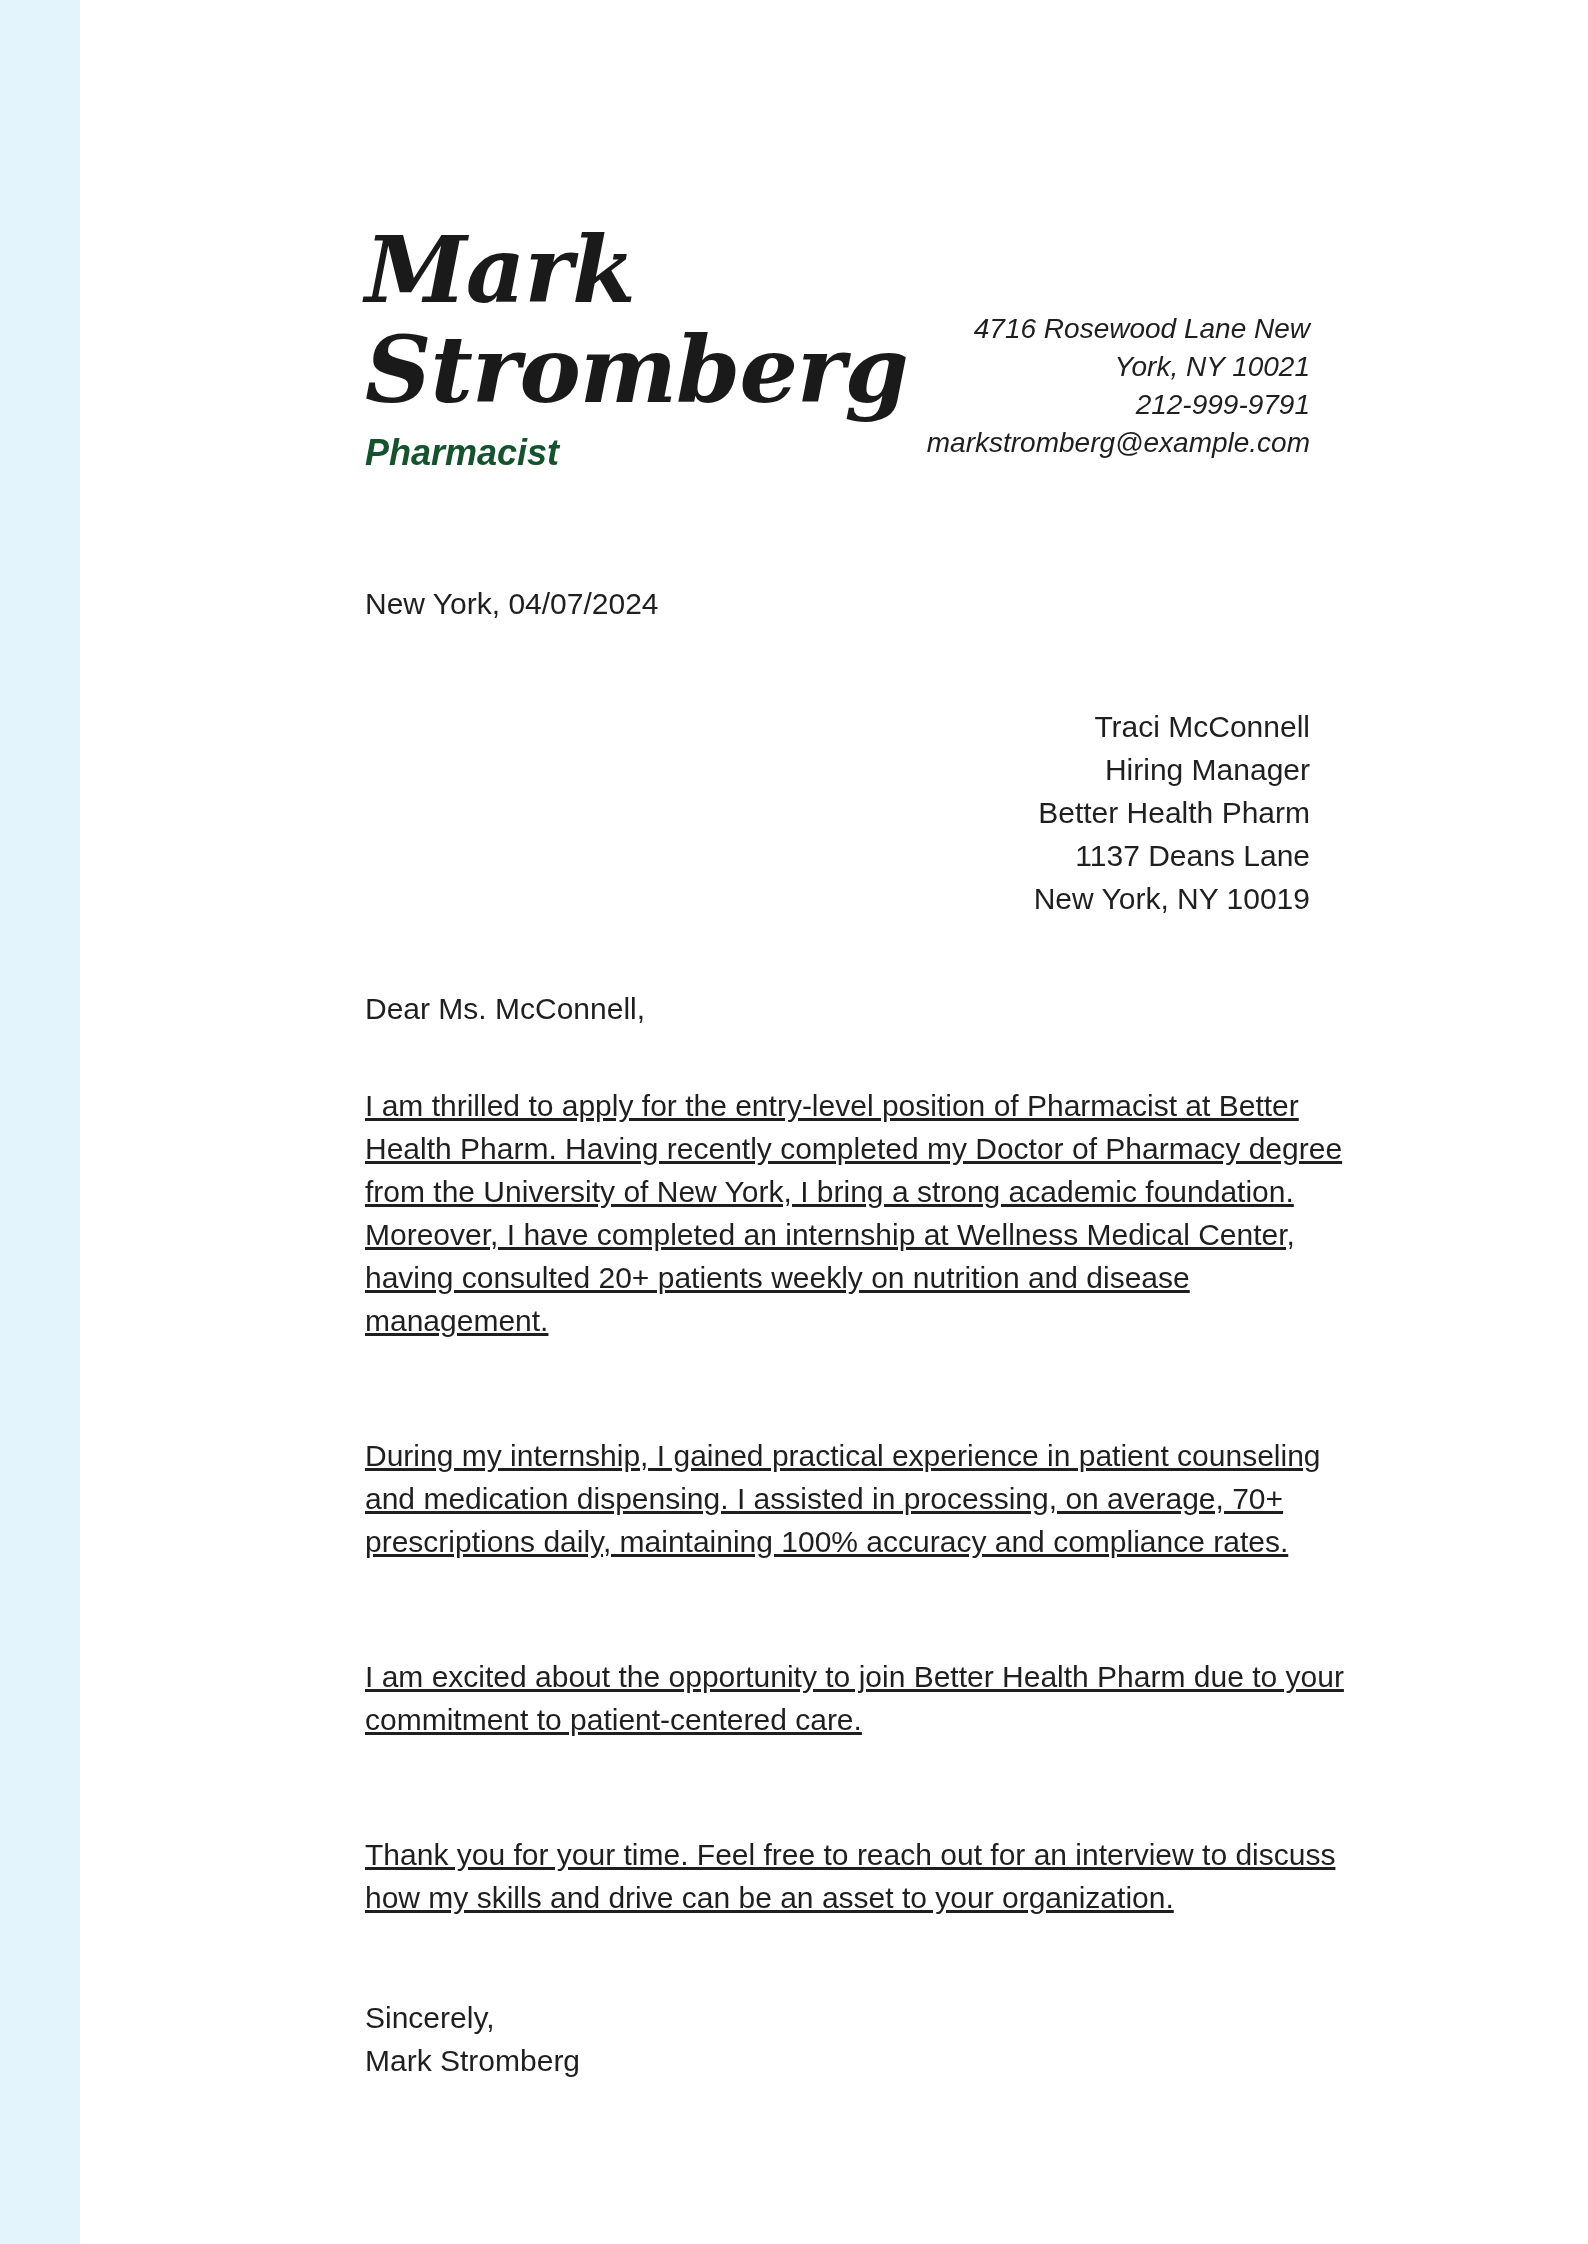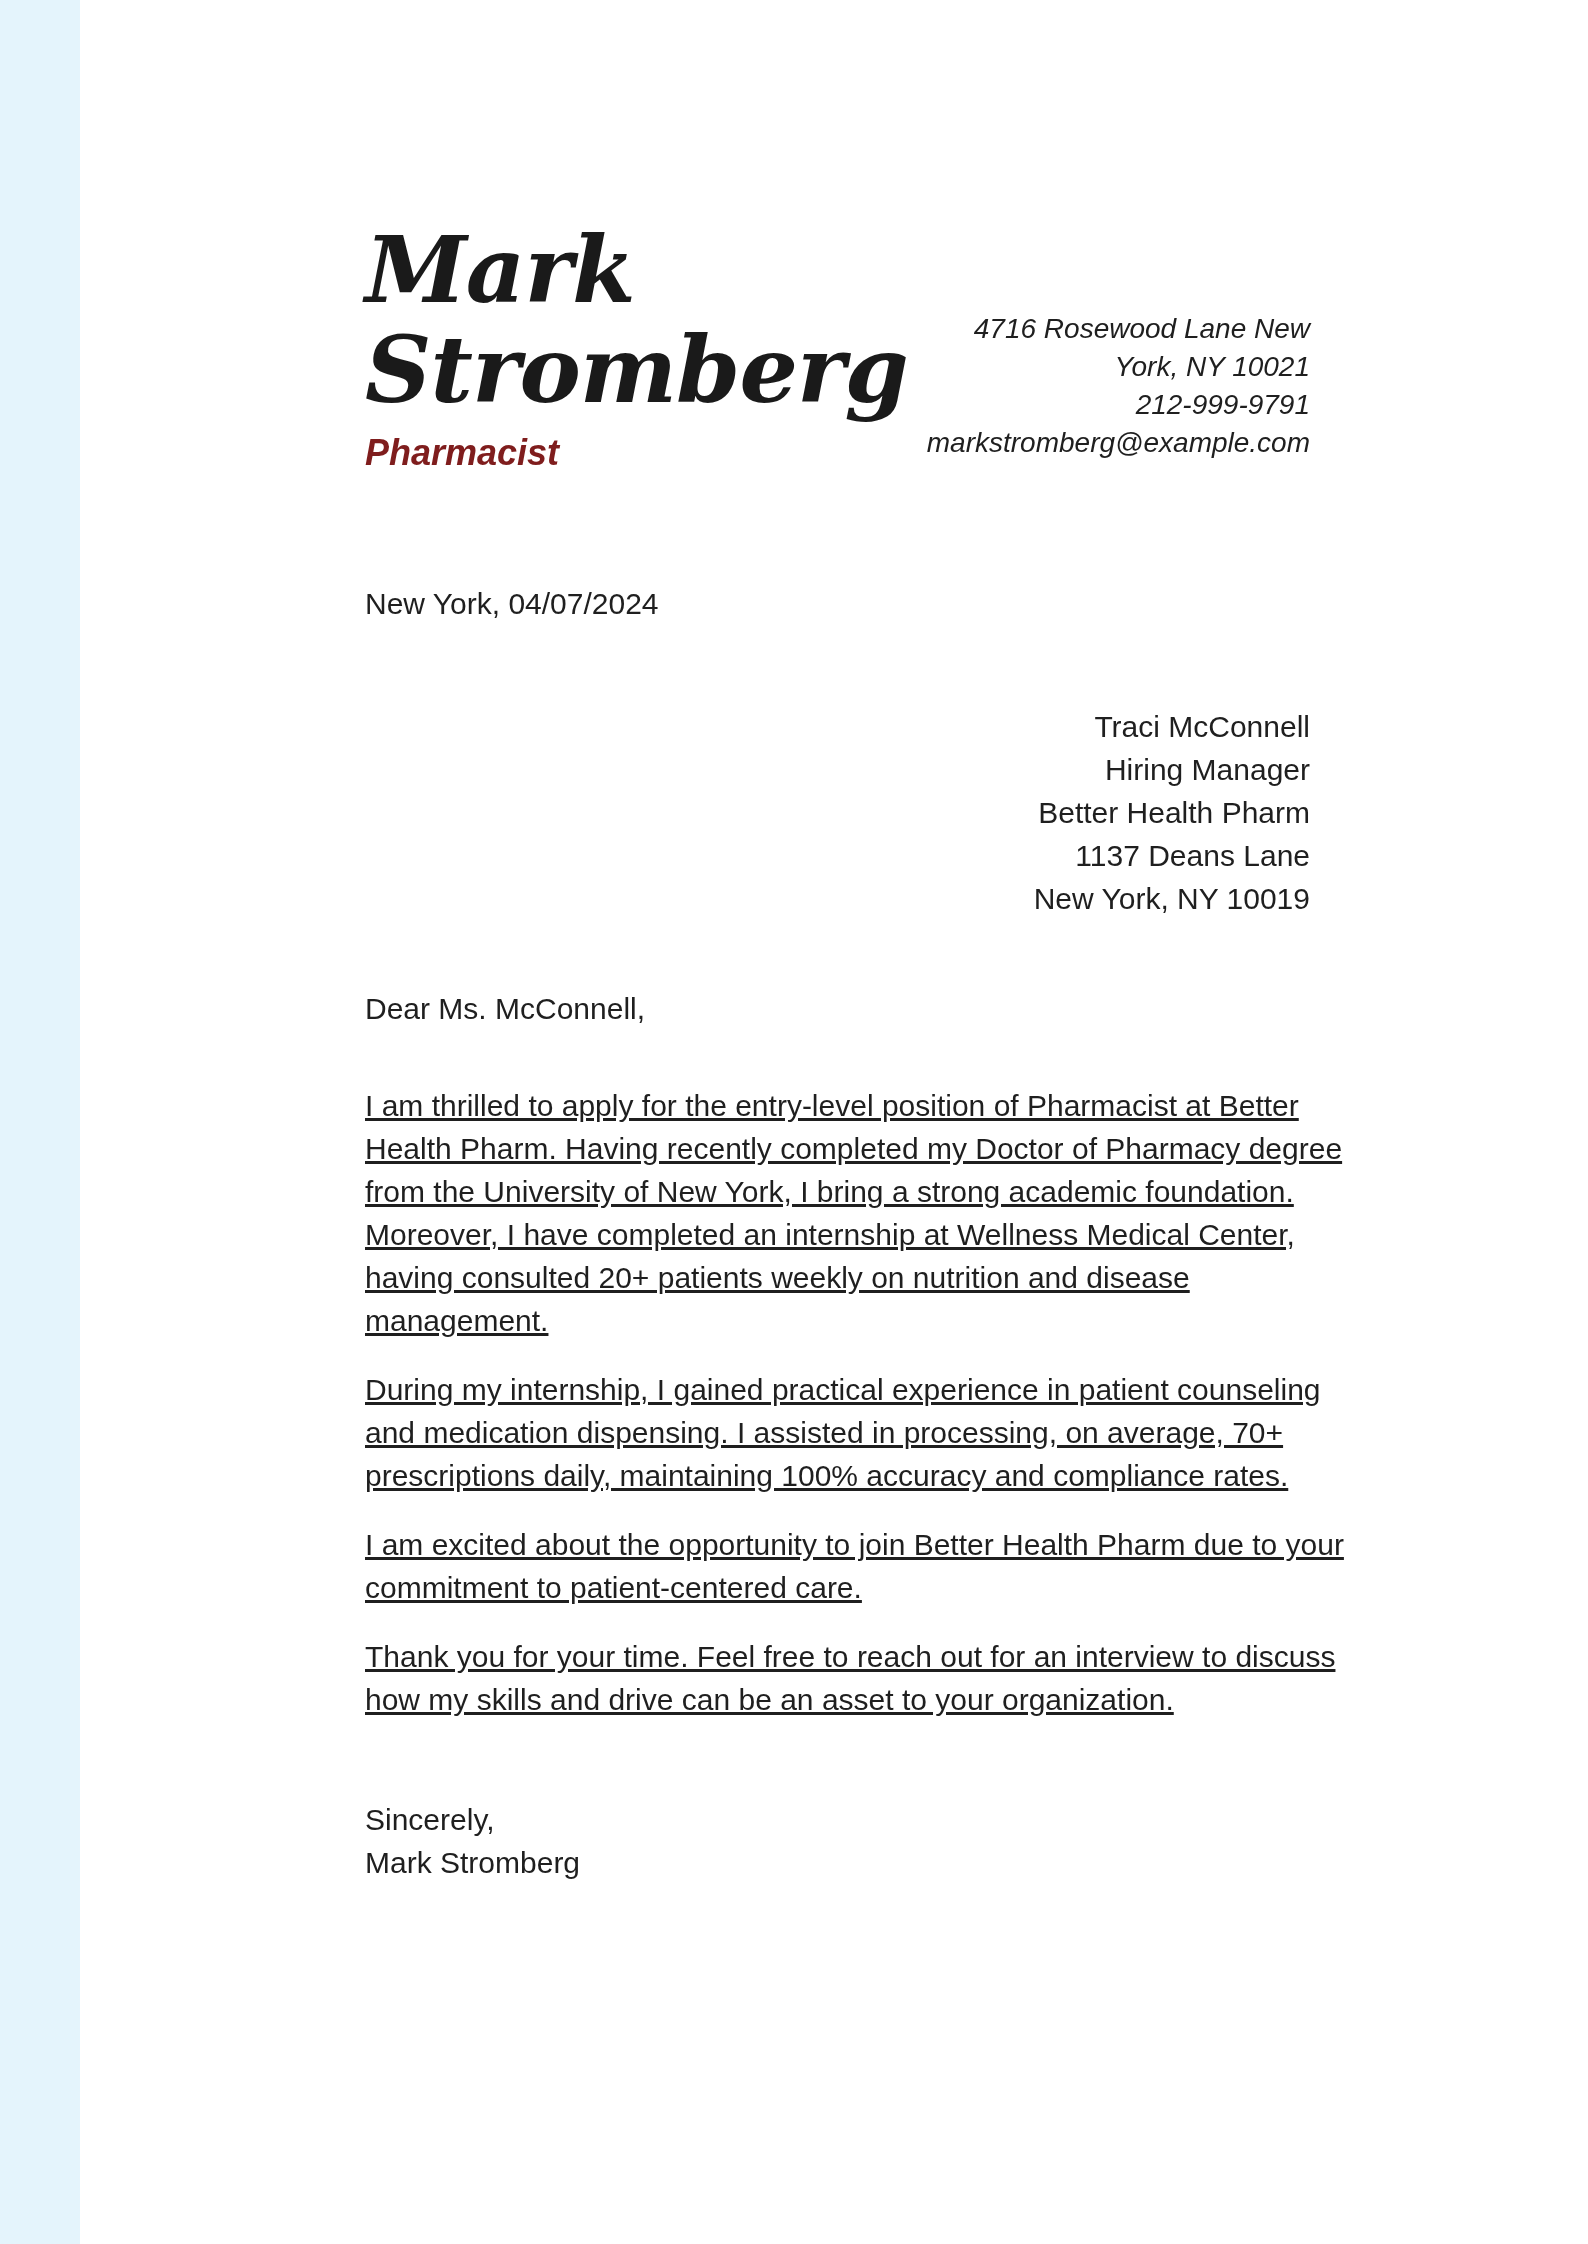--- a/index.html
+++ b/index.html
@@ -31,37 +31,37 @@
     line-height: 100px;
     color: #1a1a1a;
     letter-spacing: -1px;
     white-space: pre;
   }
   .job-title {
     margin-top: 12px;
     font-size: 36px;
     line-height: 42px;
     font-weight: 700;
-    color: #7f1d1d;
+    color: #14532d;
   }
   .contact {
     margin-top: 90px;
     font-size: 28px;
     line-height: 38px;
     text-align: right;
     color: #1f1f1f;
     white-space: pre;
   }
   .body-text { font-size: 30px; line-height: 43px; color: #1f1f1f; }
   .lines { white-space: pre; }
   .date-line { margin-top: 108px; }
   .recipient { margin-top: 80px; text-align: right; }
   .salutation { margin-top: 67px; }
   .paragraph { margin-top: 54px; text-decoration: underline; }
-  .paragraph + .paragraph { margin-top: 26px; }
+  .paragraph + .paragraph { margin-top: 92px; }
   .closing-block { margin-top: 77px; }
 </style>
 </head>
 <body>
 
 <div class="stripe"></div>
 
 <div class="content">
 
   <div class="header">

